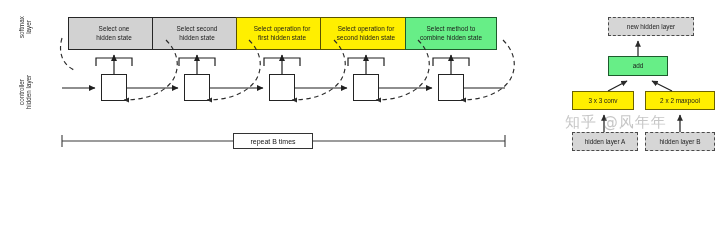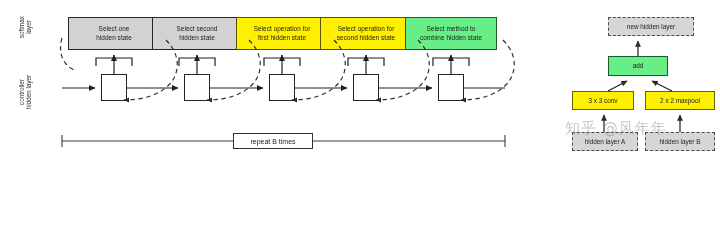--- a/index.html
+++ b/index.html
@@ -176,17 +176,17 @@
       <line class="sl" x1="638" y1="56" x2="638" y2="41" marker-end="url(#ahr)"></line>
 
       <line class="sl" x1="608" y1="91" x2="627" y2="81" marker-end="url(#ahr)"></line>
       <line class="sl" x1="672" y1="91" x2="652" y2="81" marker-end="url(#ahr)"></line>
 
       <line class="sl" x1="604" y1="132" x2="604" y2="115" marker-end="url(#ahr)"></line>
       <line class="sl" x1="680" y1="132" x2="680" y2="115" marker-end="url(#ahr)"></line>
     </g>
   </svg>
 
-  <div class="wm" style="left:565px; top:119px;">
+  <div class="wm" style="left:565px; top:113px;">
     <span>知乎 @风年年</span>
   </div>
 
 </div>
 
 </body></html>

